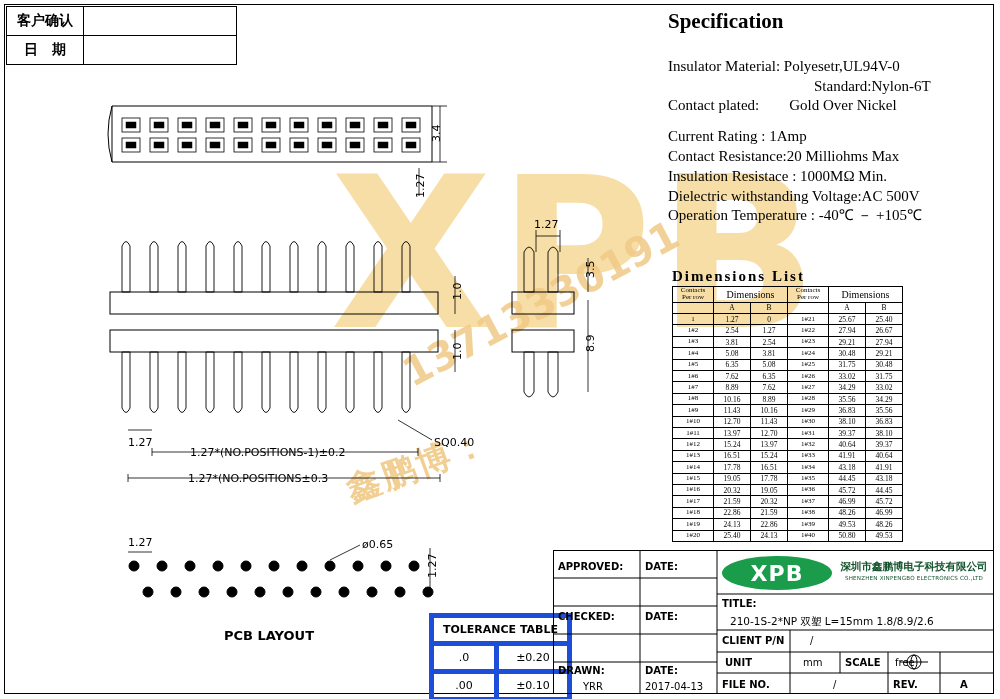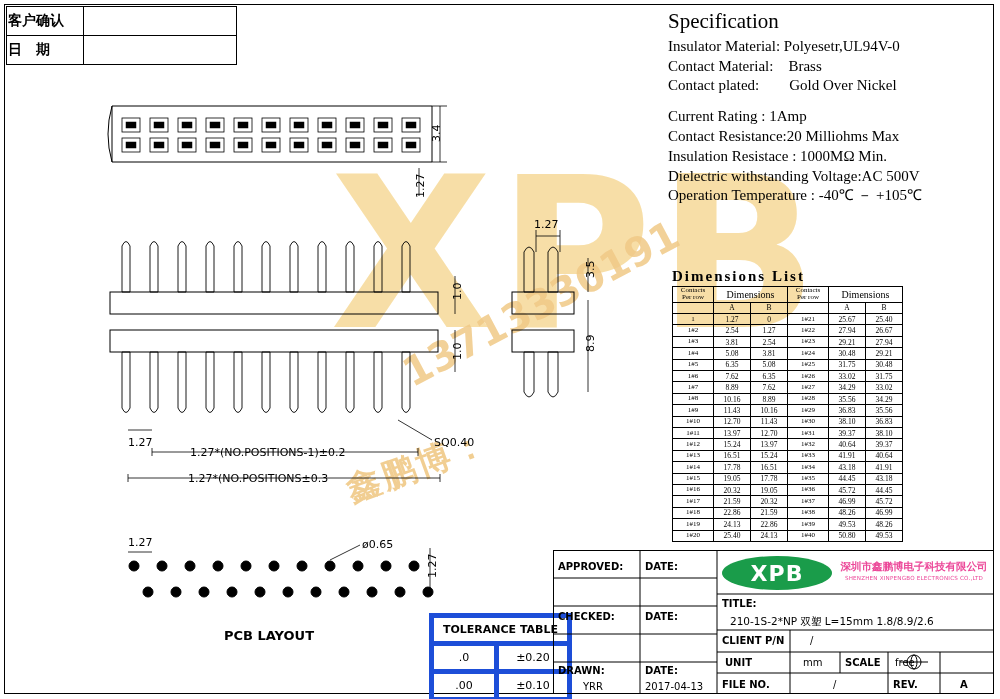--- a/index.html
+++ b/index.html
@@ -34,32 +34,32 @@
     font-family:"DejaVu Sans", sans-serif;
     font-weight:bold;font-size:34px;color:#f0c987;opacity:.9;
     transform:rotate(-20deg);transform-origin:left top;
     letter-spacing:3px;
   }
   
   .cust-table{
     position:absolute;left:6px;top:6px;border-collapse:collapse;
   }
   .cust-table td{
-    border:1px solid #000;height:26px;font-size:14px;
+    border:1px solid #000;height:26px;font-size:14px;text-align:center;
     font-family:"DejaVu Sans", sans-serif;
   }
   .cust-table td.lbl{width:74px;font-weight:bold;}
   .cust-table td.val{width:150px;}
   
   .spec{
     position:absolute;left:668px;top:8px;width:320px;
     font-size:15px;line-height:1.32;
   }
   .spec h1{
-    font-size:21px;margin:0 0 1px 0;font-weight:normal;
+    font-size:21px;margin:0 0 21px 0;font-weight:bold;
   }
   .spec .ln{white-space:nowrap;}
   .spec .ind{padding-left:146px;}
   .spec .gap{height:11px;}
   
   .dim-title{
     position:absolute;left:672px;top:268px;font-size:15px;font-weight:bold;
     letter-spacing:2px;
   }
   .dim-table{
@@ -96,21 +96,21 @@
   .logo .oval{
     width:110px;height:34px;border-radius:50%;background:#1a9c4a;
     display:flex;align-items:center;justify-content:center;
   }
   .logo .txt{
     color:#fff;font-family:"DejaVu Sans", sans-serif;font-weight:bold;
     font-size:22px;letter-spacing:1px;
   }
   .cn-company{
     position:absolute;left:838px;top:560px;width:152px;text-align:center;
-    font-family:"DejaVu Sans", sans-serif;color:#ec4899;
+    font-family:"DejaVu Sans", sans-serif;color:#14532d;
   }
   .cn-company .l1{font-size:10.5px;font-weight:bold;line-height:1.25;}
   .cn-company .l2{font-size:5.6px;letter-spacing:.2px;margin-top:2px;}
   
   svg.draw{position:absolute;left:0;top:0;width:1000px;height:699px;pointer-events:none;}
   text{font-family:"DejaVu Sans", sans-serif;}
 </style>
 </head>
 <body>
 
@@ -131,21 +131,21 @@
   <tr>
     <td class="lbl">日　期</td>
     <td class="val"></td>
   </tr>
 </tbody>
   </table>
 
 <div class="spec">
   <h1>Specification</h1>
   <div class="ln">Insulator Material: Polyesetr,UL94V-0</div>
-  <div class="ln">Contact Material:　Brass</div>
+  <div class="ln ind">Standard:Nylon-6T</div>
   <div class="ln">Contact plated:　　Gold Over Nickel</div>
   <div class="gap"></div>
   <div class="ln">Current Rating : 1Amp</div>
   <div class="ln">Contact Resistance:20 Milliohms Max</div>
   <div class="ln">Insulation Resistace : 1000MΩ Min.</div>
   <div class="ln">Dielectric  withstanding Voltage:AC 500V</div>
   <div class="ln">Operation Temperature : -40℃ －  +105℃</div>
 </div>
 
 <div class="dim-title">Dimensions List</div>

